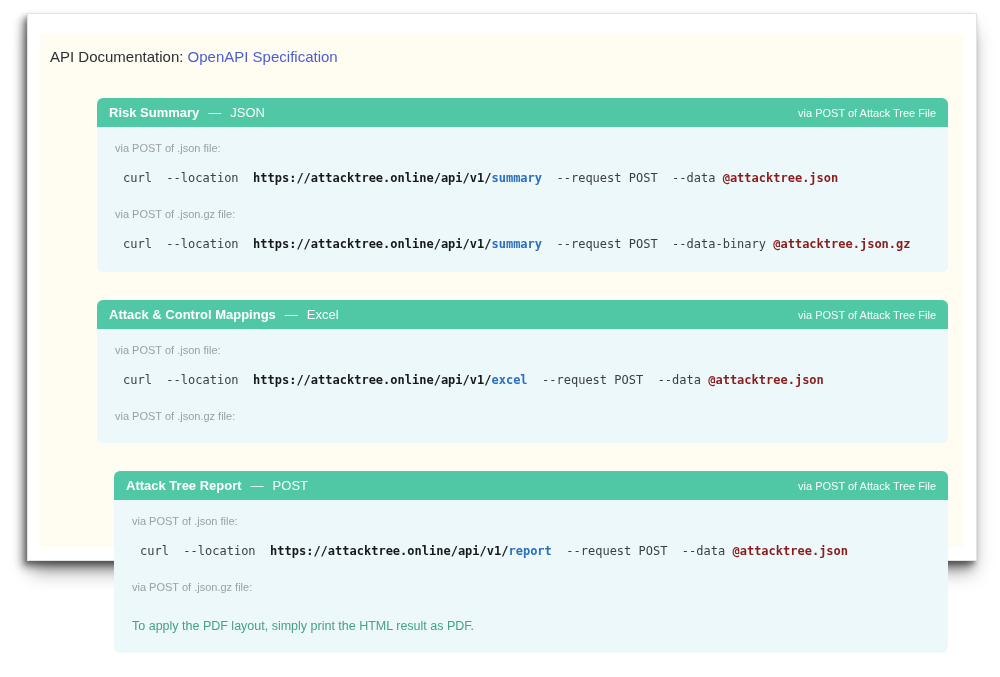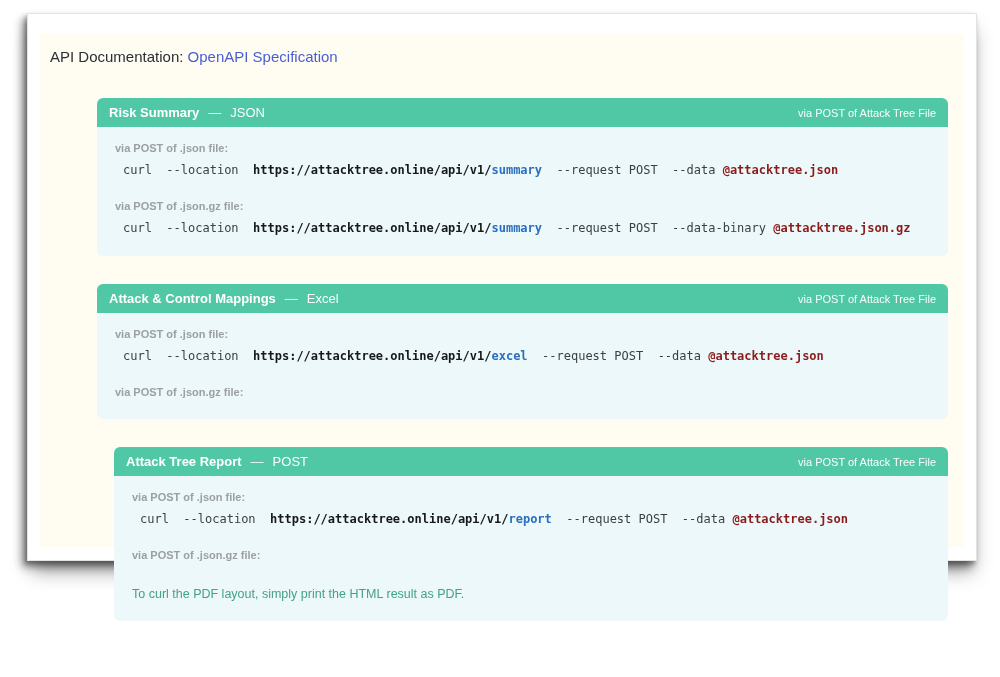--- a/index.html
+++ b/index.html
@@ -58,23 +58,22 @@
   .section-body {
     background: #ecf8fa;
     border-radius: 0 0 6px 6px;
     padding: 15px 0 20px 0;
   }
   .cmd-label {
     margin-left: 18px;
     font-size: 11px;
     line-height: 13px;
     color: #9b9fa6;
-    font-weight: bold;
   }
-  .cmd-label + .cmd { margin-top: 8px; }
+  .cmd-label + .cmd { margin-top: 16px; }
   .cmd-block + .cmd-label, .cmd + .cmd-label { margin-top: 22px; }
   .cmd {
     margin-left: 26px;
     font-family: "DejaVu Sans Mono", monospace;
     font-size: 12px;
     line-height: 15px;
     white-space: pre;
     color: #3b3f44;
   }
   .c-url { font-weight: 700; color: #17191c; }
@@ -135,19 +134,19 @@
             <span class="sec-title">Attack Tree Report</span>
             <span class="sec-dash">—</span>
             <span class="sec-format">POST</span>
           </div>
           <span class="sec-badge">via POST of Attack Tree File</span>
         </div>
         <div class="section-body">
           <div class="cmd-label">via POST of .json file:</div>
           <div class="cmd"><span>curl  --location  </span><span class="c-url">https://attacktree.online/api/v1/</span><span class="c-endpoint">report</span><span>  --request POST  --data </span><span class="c-file">@attacktree.json</span></div>
           <div class="cmd-label">via POST of .json.gz file:</div>
-          <div class="pdf-note">To curl the PDF layout, simply print the HTML result as PDF.</div>
+          <div class="pdf-note">To apply the PDF layout, simply print the HTML result as PDF.</div>
         </div>
       </div>
 
     </div>
   </div>
 </div>
 
 </body></html>

